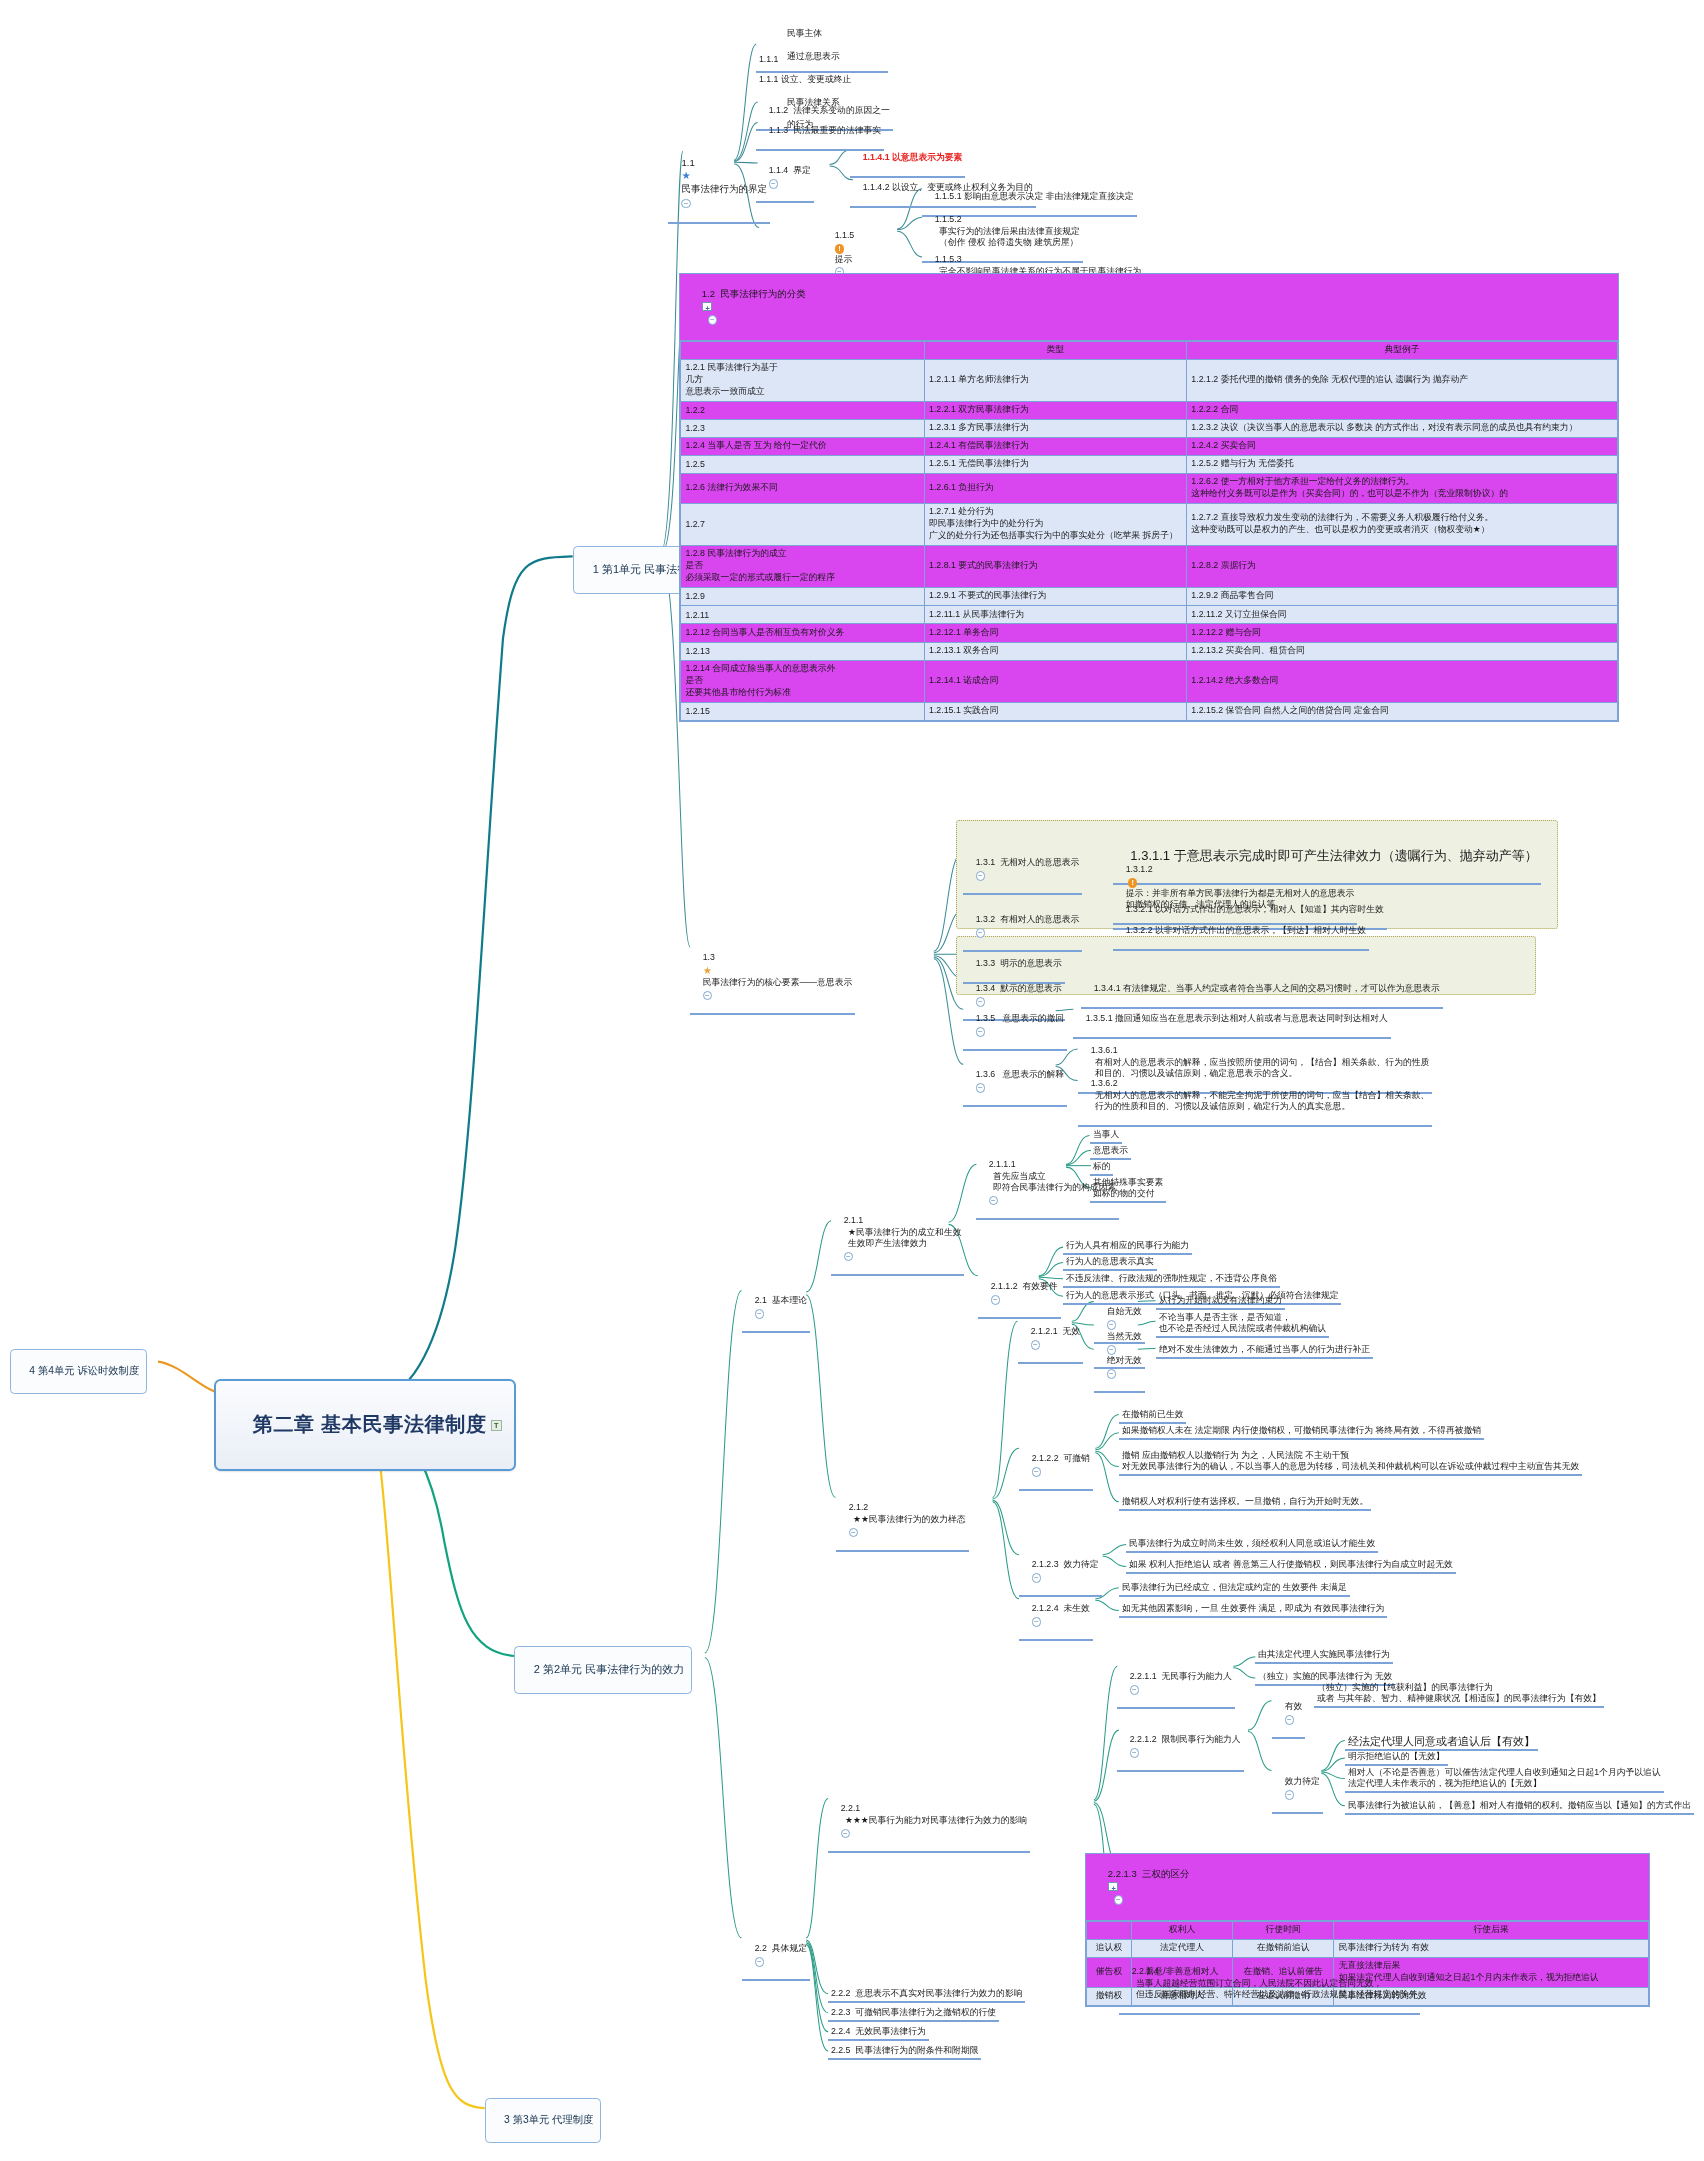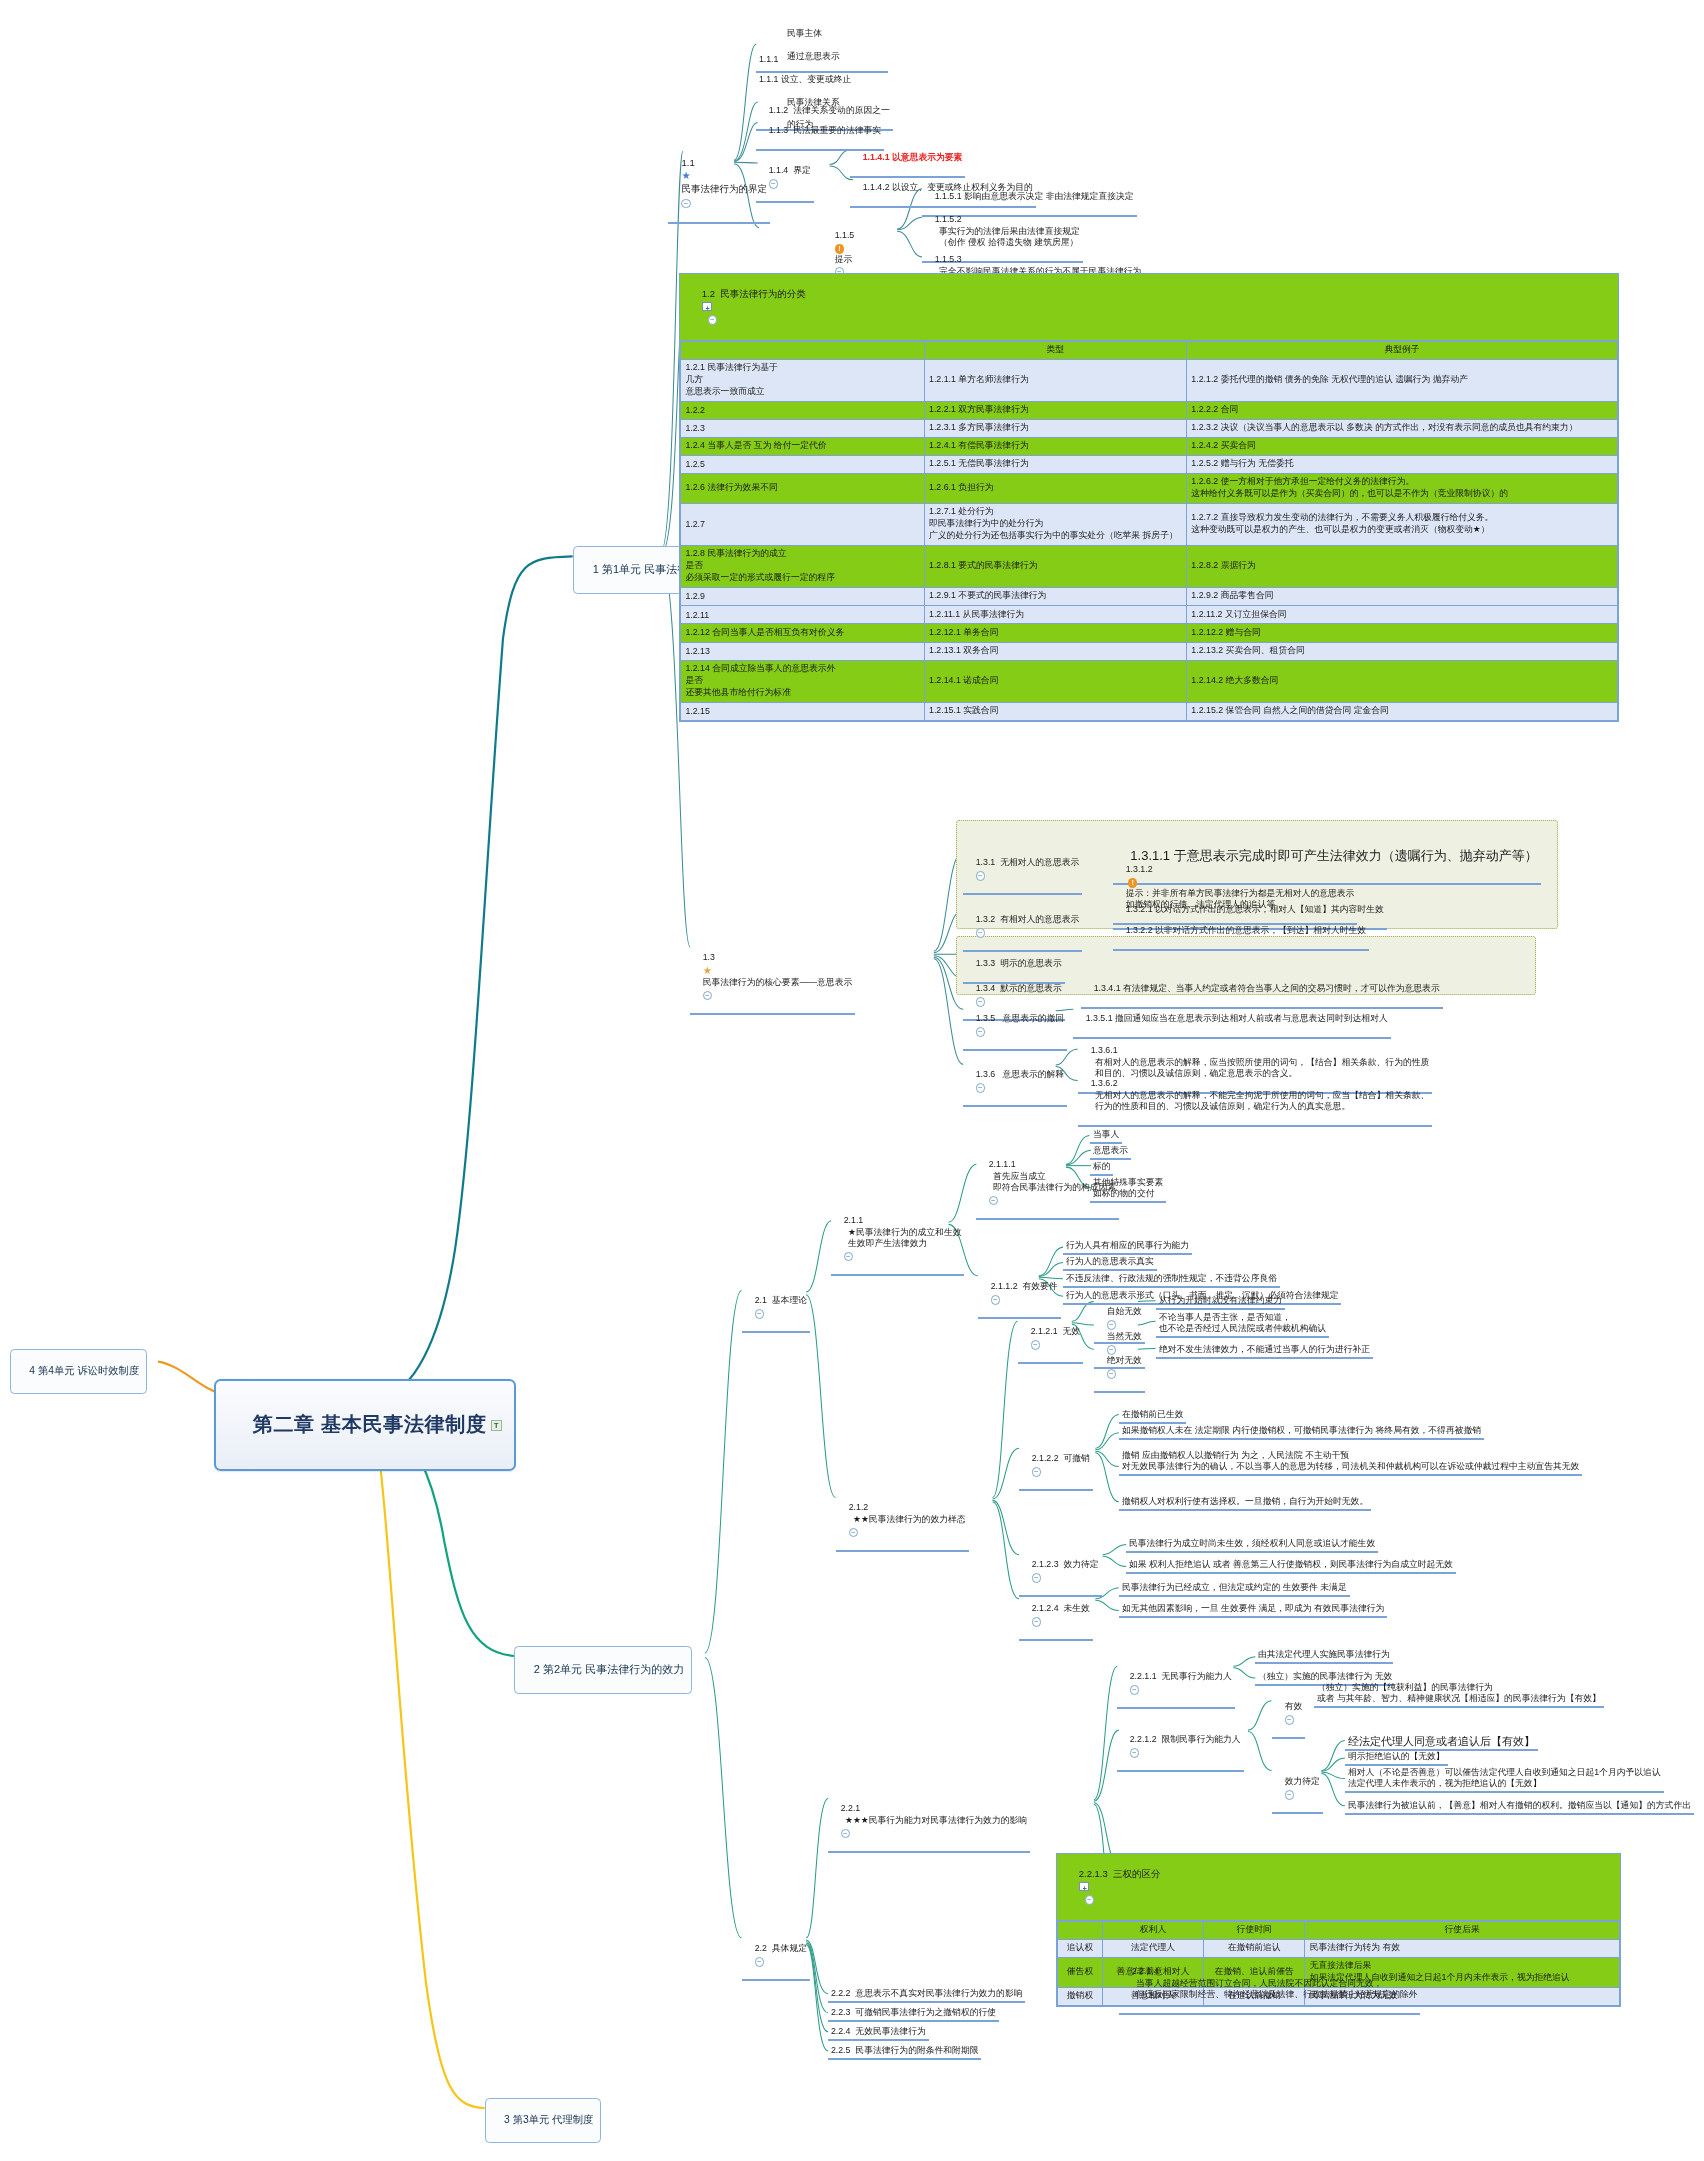--- a/index.html
+++ b/index.html
@@ -51,21 +51,21 @@
 
   
   .dashbox {
     position:absolute;
     background:#eef0e2;
     border:1.5px dotted #a9a44a;
     border-radius:2.9px;
   }
 
   
-  .tblwrap { position:absolute; border:0.7px solid #7ba3d8; background:#84cc16; }
+  .tblwrap { position:absolute; border:0.7px solid #7ba3d8; background:#d946ef; }
   .tblhead { font-size:9.5px; padding:2.9px 4.4px 3.7px 5.9px; border-bottom:1.5px solid #7ba3d8; white-space:pre; }
   table.mm { border-collapse:collapse; width:100%; font-size:8.8px; }
   table.mm td, table.mm th {
     border:0.7px solid #7ba3d8;
     padding:2.2px 4.4px 2.9px 4.4px;
     vertical-align:middle;
     text-align:left;
     font-weight:normal;
     white-space:pre-line;
   }
@@ -588,21 +588,21 @@
   <div class="ul" style="left:1272px; top:1764px; font-size:8.8px;">
     <span>效力待定</span>
     <span class="collapse">−</span>
   </div>
   <div class="ul" style="left:1345px; top:1733px; font-size:11px;"><span>经法定代理人同意或者追认后【有效】</span></div>
   <div class="ul" style="left:1345px; top:1750px; font-size:8.8px;"><span>明示拒绝追认的【无效】</span></div>
   <div class="ul" style="left:1345px; top:1766px; font-size:8.8px;"><span>相对人（不论是否善意）可以催告法定代理人自收到通知之日起1个月内予以追认
 法定代理人未作表示的，视为拒绝追认的【无效】</span></div>
   <div class="ul" style="left:1345px; top:1799px; font-size:8.8px;"><span>民事法律行为被追认前，【善意】相对人有撤销的权利。撤销应当以【通知】的方式作出</span></div>
 
-  <div class="tblwrap" style="left:1056px; top:1853px; width:565px;">
+  <div class="tblwrap" style="left:1085px; top:1853px; width:565px;">
     <div class="tblhead">
       <span>2.2.1.3  三权的区分</span>
       <span class="tblicon"></span>
       <span class="collapse" style="margin-left:5.9px;">−</span>
     </div>
     <table class="mm">
       <thead>
           <tr>
         <th class="ctr" style="width:8%;"></th>
         <th class="ctr" style="width:18%;">权利人</th>

